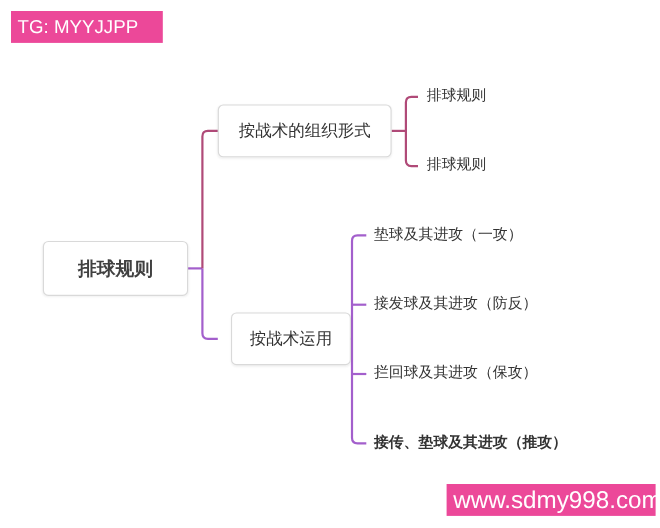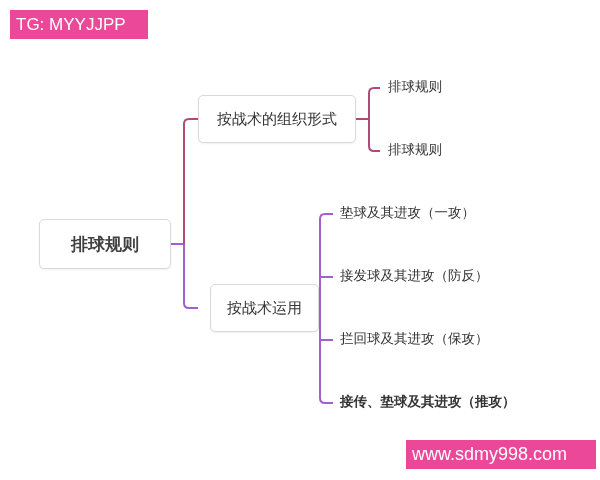--- a/index.html
+++ b/index.html
@@ -8,21 +8,21 @@
       background: #ffffff;
       font-family: "DejaVu Sans", "Liberation Sans", sans-serif;
       color: #333333;
     }
     .watermark {
       position: absolute; background: #ec4899; color: #ffffff;
       font-family: "Liberation Sans", "DejaVu Sans", sans-serif;
       font-size: 17px; line-height: 29px; padding: 0 6px; white-space: nowrap;
     }
     .wm-top { left: 10px; top: 10px; width: 126px; height: 29px; }
-    .wm-bottom { left: 406px; top: 440px; width: 178px; height: 29px; font-size: 18px; }
+    .wm-bottom { left: 406px; top: 440px; width: 178px; height: 29px; font-size: 22px; }
     .node {
       position: absolute; background: #ffffff; border: 1px solid #d9d9d9;
       border-radius: 5px; box-sizing: border-box;
       display: flex; align-items: center; justify-content: center;
       box-shadow: 0 1px 2px rgba(0,0,0,0.06);
     }
     .root { left: 39px; top: 219px; width: 132px; height: 50px; font-size: 17px; font-weight: bold; color: #404040; }
     .b1 { left: 198px; top: 95px; width: 158px; height: 48px; font-size: 15px; }
     .b2 { left: 210px; top: 284px; width: 109px; height: 48px; font-size: 15px; }
     .leaf { position: absolute; font-size: 13.5px; color: #333; white-space: nowrap; }

